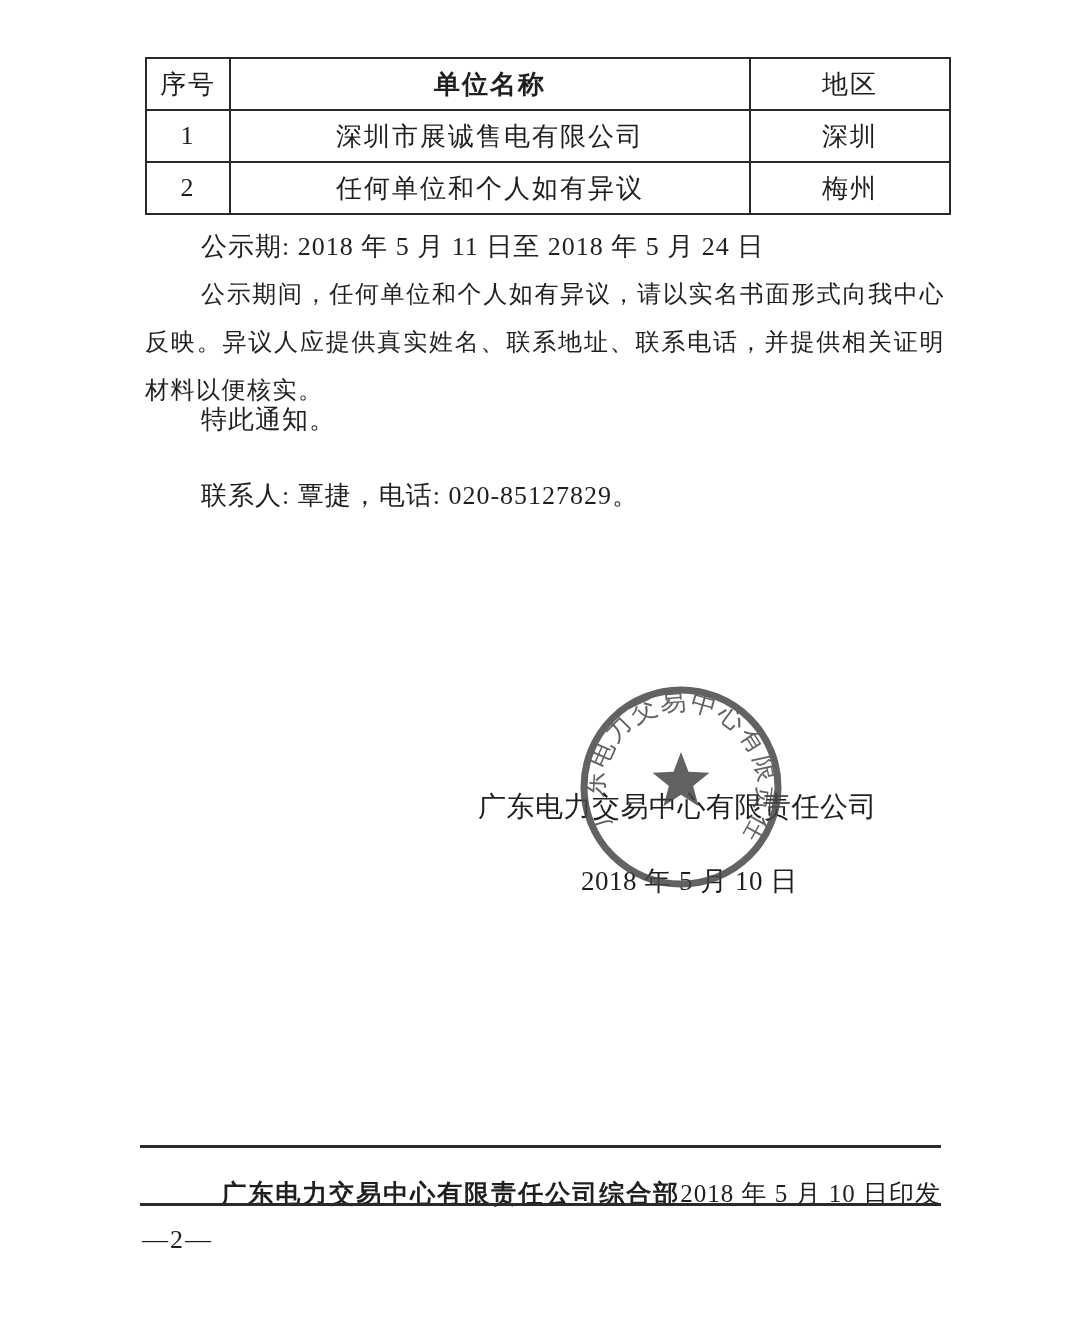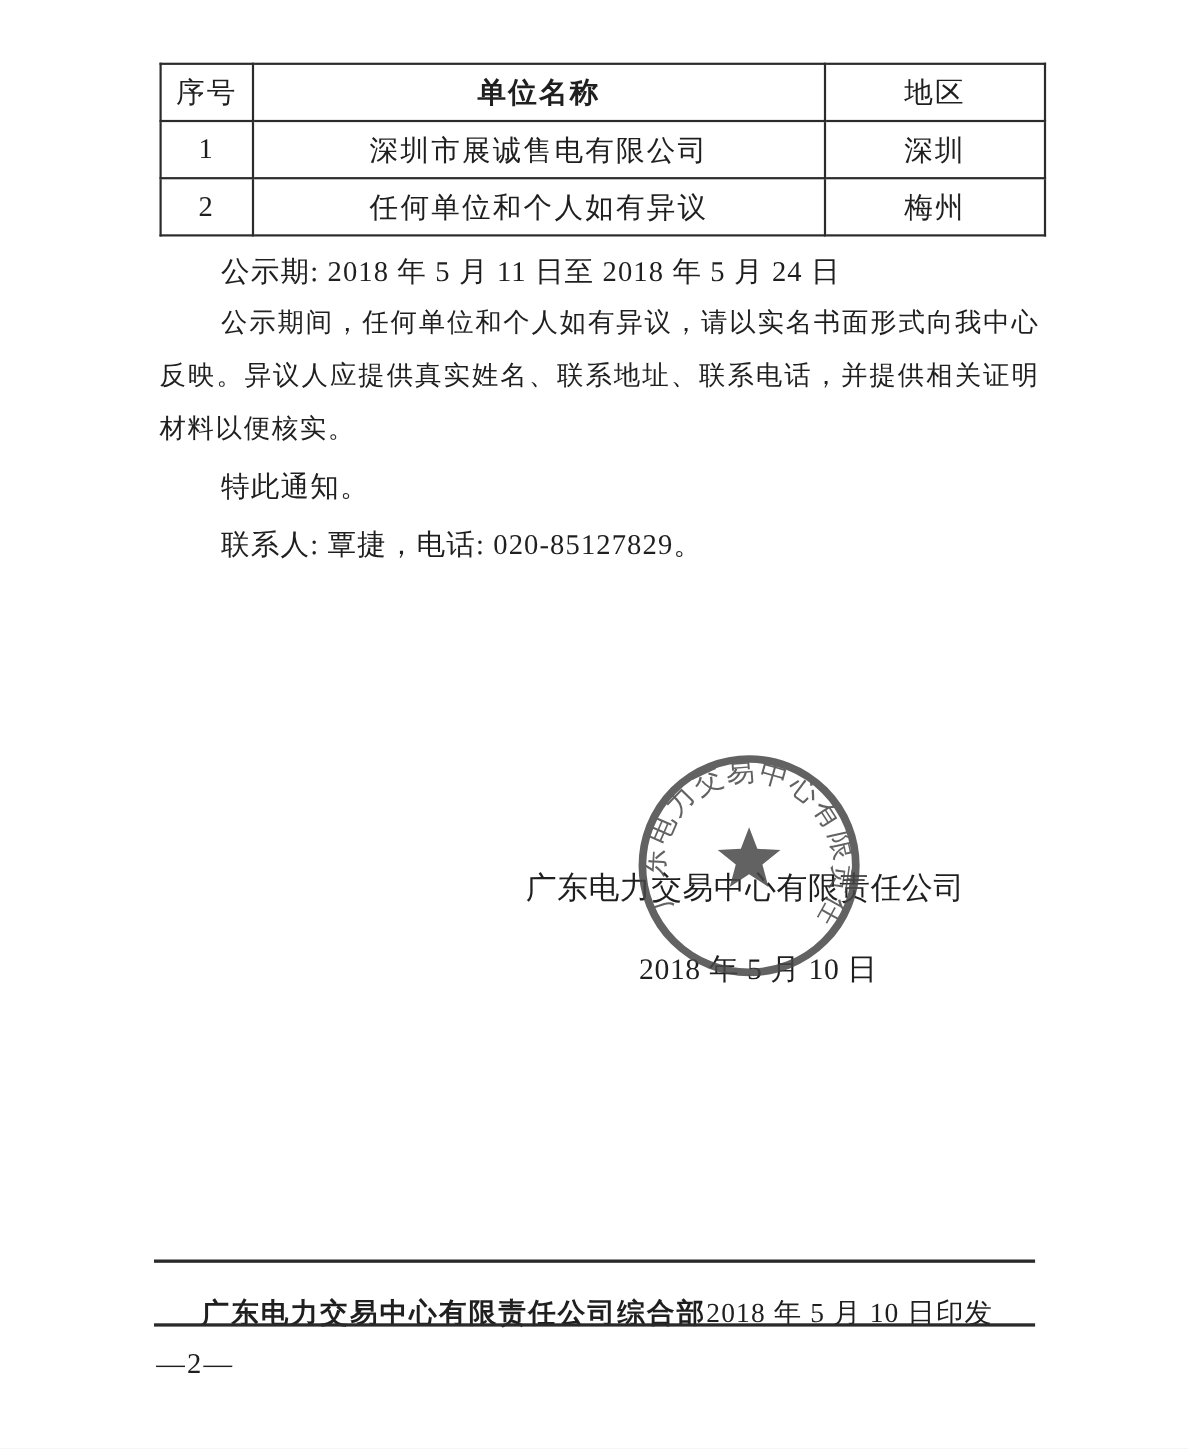--- a/index.html
+++ b/index.html
@@ -68,21 +68,21 @@
   }
   
   .footer-rule{
     position:absolute;left:140px;width:801px;height:3px;
     background:#2a2a2a;
   }
   .rule-top{top:1145px;}
   .rule-bottom{top:1203px;}
   .footer-row{
     position:absolute;left:145px;top:1160px;width:796px;
-    display:flex;justify-content:center;align-items:baseline;
+    display:flex;justify-content:flex-end;align-items:baseline;
     font-size:25px;
   }
   .footer-issuer{font-weight:bold;letter-spacing:2px;}
   .footer-date{letter-spacing:1px;margin-top:17px;}
   .page-number{
     position:absolute;left:142px;top:1225px;
     font-size:26px;letter-spacing:2px;
   }
 </style>
 </head>
@@ -107,21 +107,21 @@
         <td>任何单位和个人如有异议</td>
         <td>梅州</td>
       </tr>
     </tbody>
   </table>
 
   <div class="body-line indent" style="top:231px">公示期: 2018 年 5 月 11 日至 2018 年 5 月 24 日</div>
 
   <div class="para" style="top:270px">公示期间，任何单位和个人如有异议，请以实名书面形式向我中心反映。异议人应提供真实姓名、联系地址、联系电话，并提供相关证明材料以便核实。</div>
 
-  <div class="body-line indent" style="top:427px">特此通知。</div>
+  <div class="body-line indent" style="top:404px">特此通知。</div>
 
   <div class="body-line indent" style="top:480px">联系人: 覃捷，电话: 020-85127829。</div>
 
 
   <div class="sig-company">广东电力交易中心有限责任公司</div>
 
   <div class="sig-date">2018 年 5 月 10 日</div>
 
   <svg class="seal" viewBox="0 0 206 214">
     <circle cx="103" cy="107" r="97" fill="none" stroke="#474747" stroke-width="7"></circle>

